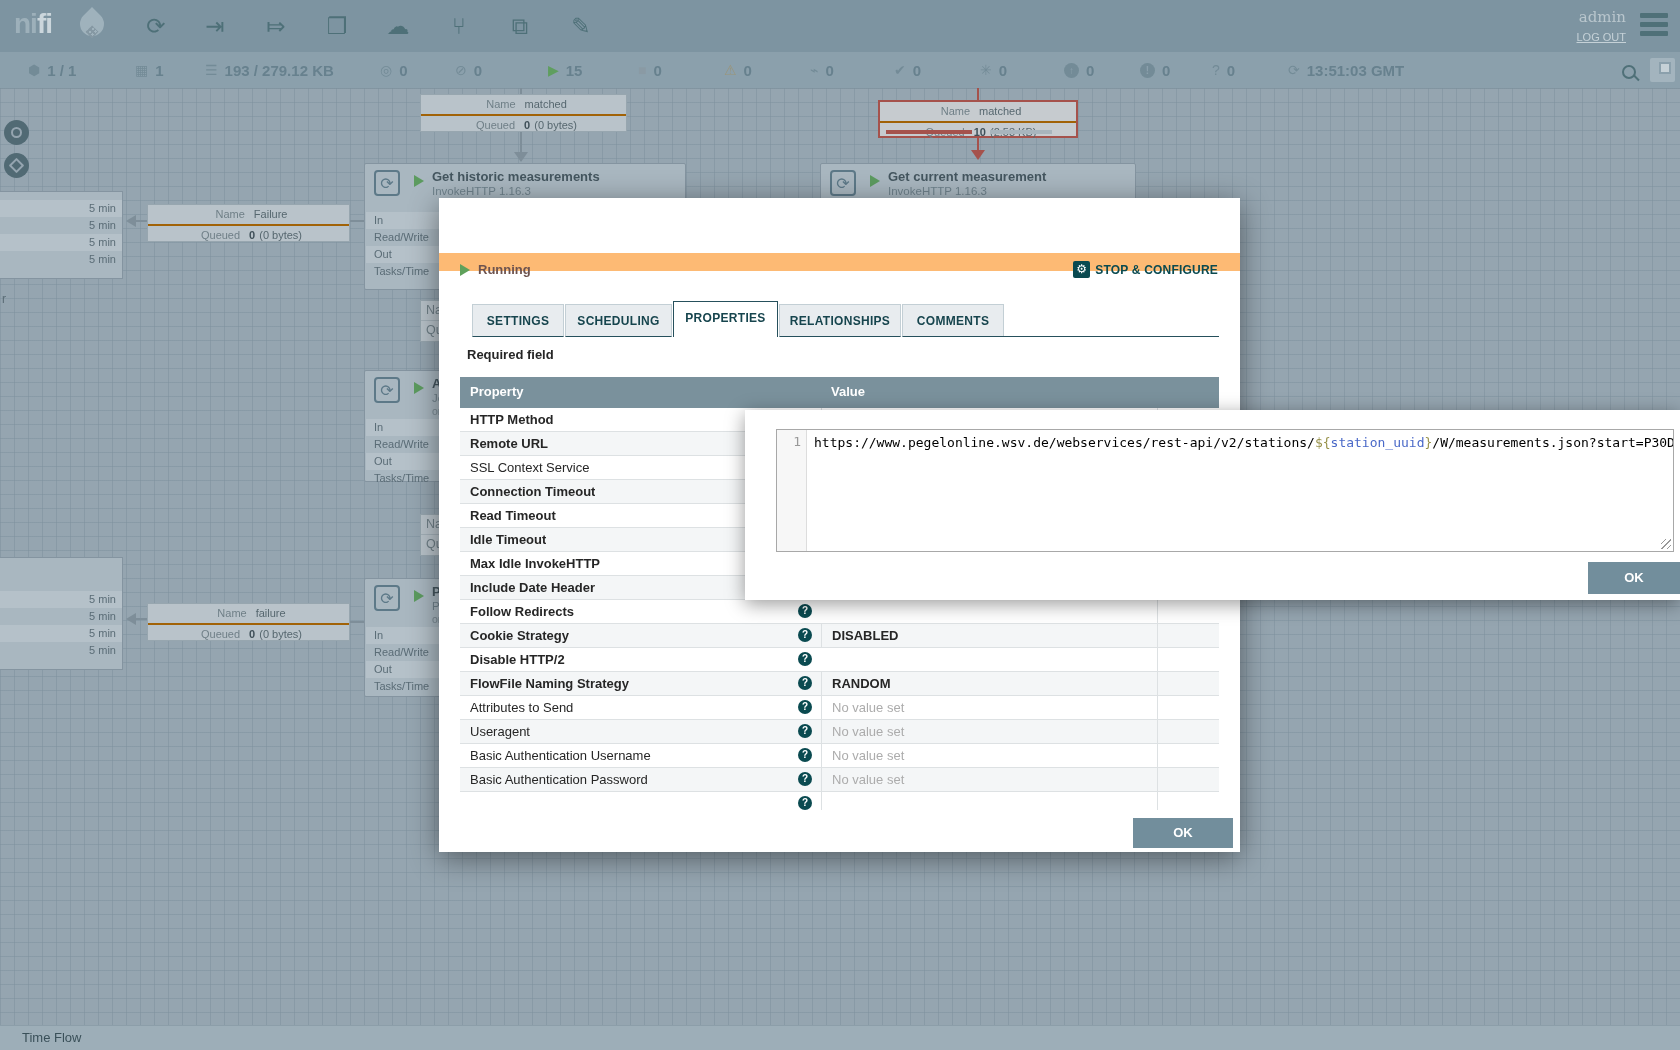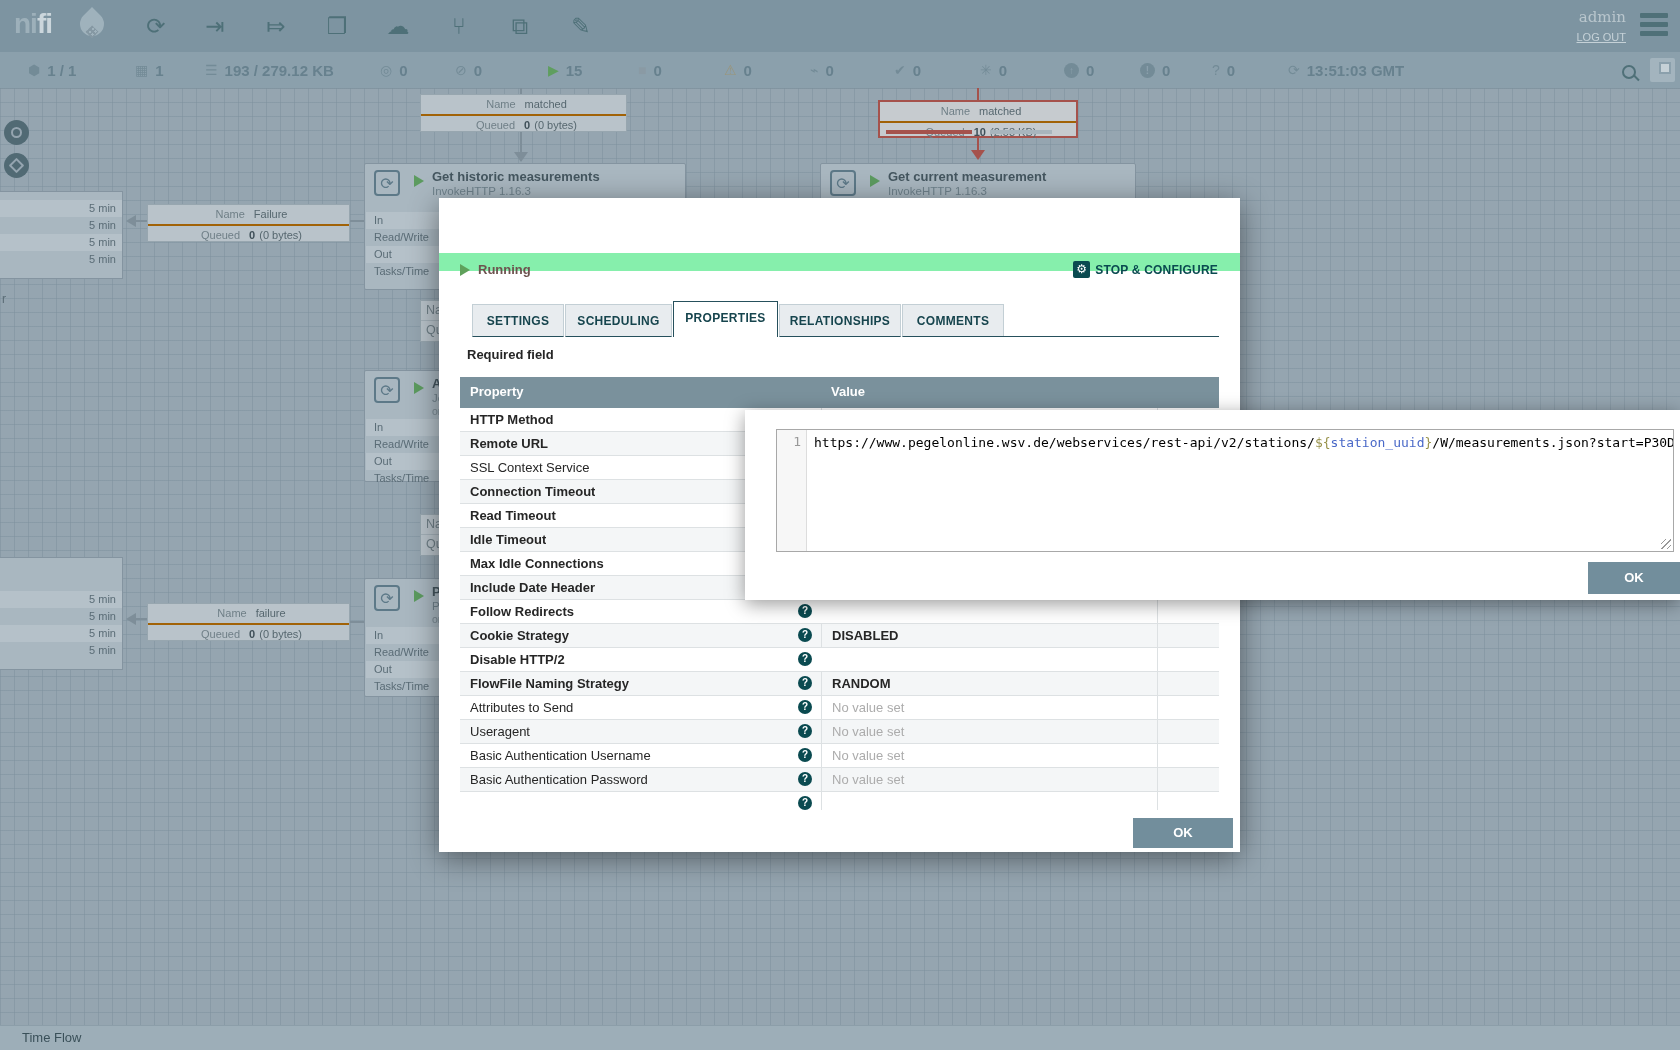--- a/index.html
+++ b/index.html
@@ -85,21 +85,21 @@
   .ftr{position:absolute;left:0;right:0;bottom:0;height:24px;background:#9DAEB8;
        border-top:1px solid #8C9EA9;z-index:1;}
   .ftr span{position:absolute;left:22px;top:4px;font-size:13px;color:#3A5059;}
 
   
   .dlg{position:absolute;left:439px;top:198px;width:801px;height:654px;background:#fff;
        box-shadow:0 6px 28px rgba(0,0,0,.45);z-index:10;}
   .dlg-hdr{position:absolute;left:0;top:0;right:0;height:55px;background:#728E9C;}
   .dlg-title{font-family:"DejaVu Serif",serif;font-size:20px;font-weight:bold;color:#fff;
        line-height:55px;padding-left:21px;}
-  .dlg-state{position:absolute;left:0;top:55px;right:0;height:18px;background:#86efac;}
+  .dlg-state{position:absolute;left:0;top:55px;right:0;height:18px;background:#fdba74;}
   .st-run{position:absolute;left:21px;top:11px;width:0;height:0;border-left:10px solid #5FA15B;
        border-top:6px solid transparent;border-bottom:6px solid transparent;}
   .st-txt{position:absolute;left:39px;top:9px;font-size:13px;font-weight:bold;color:#6D534F;}
   .stopcfg{position:absolute;right:22px;top:8px;display:flex;align-items:center;gap:5px;cursor:pointer;}
   .stopcfg .gear{width:17px;height:17px;background:#0A4A50;border-radius:2px;color:#fff;
        font-size:12px;line-height:17px;text-align:center;}
   .stopcfg .sc-lbl{font-size:12px;font-weight:bold;color:#0A4A50;letter-spacing:.2px;}
   .tabs{position:absolute;left:21px;top:103px;height:36px;display:flex;align-items:flex-end;padding-left:12px;}
   .tab{height:33px;line-height:33px;text-align:center;background:#E8ECEF;border:1px solid #C3CFD5;
        border-bottom:1px solid #26505C;box-sizing:border-box;font-size:12px;font-weight:bold;
@@ -416,21 +416,21 @@
           <div class="pval"></div>
           <div class="pfill"></div>
         </div>
         <div class="prow alt">
           <div class="pname req">Idle Timeout</div>
           <div class="phelp">?</div>
           <div class="pval"></div>
           <div class="pfill"></div>
         </div>
         <div class="prow">
-          <div class="pname req">Max Idle Connections</div>
+          <div class="pname req">Max Idle InvokeHTTP</div>
           <div class="phelp">?</div>
           <div class="pval"></div>
           <div class="pfill"></div>
         </div>
         <div class="prow alt">
           <div class="pname req">Include Date Header</div>
           <div class="phelp">?</div>
           <div class="pval"></div>
           <div class="pfill"></div>
         </div>

